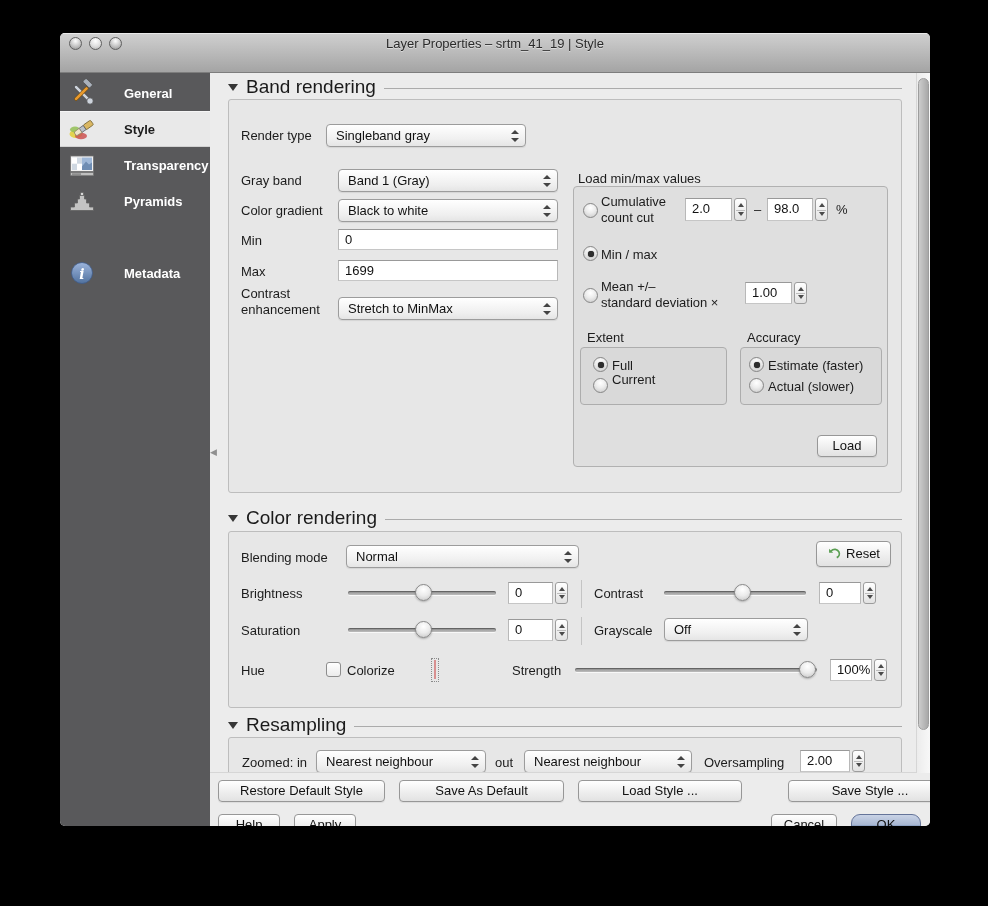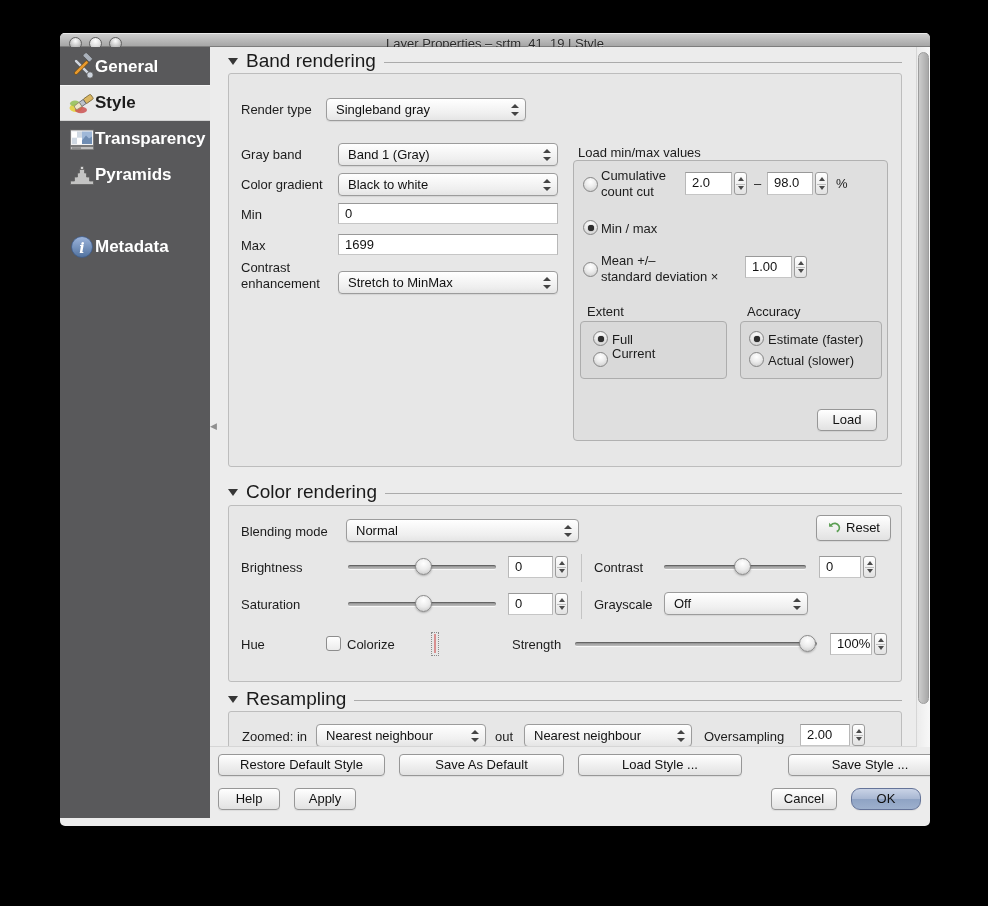--- a/index.html
+++ b/index.html
@@ -1,38 +1,38 @@
 <!DOCTYPE html>
 <html><head>
 <meta charset="utf-8">
 <style>
   * { margin:0; padding:0; box-sizing:border-box; }
   html,body { width:988px; height:906px; background:#000; overflow:hidden;
     font-family:"Liberation Sans","DejaVu Sans",sans-serif; }
   .window { position:absolute; left:60px; top:33px; width:870px; height:793px;
     border-radius:5px; overflow:hidden; background:#ececec;
     box-shadow:0 14px 40px rgba(0,0,0,.65); }
-  .titlebar { position:relative; height:14px;
+  .titlebar { position:relative; height:40px;
     background:linear-gradient(#d0d0d0,#a3a3a3);
     box-shadow:inset 0 1px 0 rgba(255,255,255,.55), inset 0 -1px 0 #7d7d7d; }
   .title { position:absolute; left:0; right:0; top:3px; text-align:center;
     font-size:13px; color:#2b2b2b; text-shadow:0 1px 0 rgba(255,255,255,.45); }
   .light { position:absolute; top:4px; width:13px; height:13px; border-radius:50%;
     border:1px solid #606060;
     background:radial-gradient(circle at 50% 28%, #fdfdfd, #c4c4c4 55%, #8e8e8e); }
   .light.mid { background:radial-gradient(circle at 50% 28%, #ffffff, #dedede 55%, #aeaeae); }
   .winbody { position:relative; height:771px; display:flex; }
 
   
   .sidebar { position:relative; width:150px; background:#59595b; flex:none; }
   .nav-item { position:absolute; left:0; width:150px; height:36px; cursor:default; }
   .nav-item.selected { background:#e9e9e9; box-shadow:inset 0 1px 0 #f6f6f6, inset 0 -1px 0 #d2d2d2; }
   .nav-icon { position:absolute; left:8px; top:4px; width:28px; height:28px; }
-  .nav-label { position:absolute; left:35px; top:50%; transform:translateY(-50%);
-    font-size:17px; font-weight:bold; color:#fff; white-space:nowrap; }
+  .nav-label { position:absolute; left:64px; top:50%; transform:translateY(-50%);
+    font-size:13px; font-weight:bold; color:#fff; white-space:nowrap; }
   .nav-item.selected .nav-label { color:#1c1c1c; }
 
   
   .content { position:relative; flex:1; background:#ececec; }
   .viewport { position:absolute; left:0; top:0; width:720px; height:700px; overflow:hidden;
     border-bottom:1px solid #d6d6d6; }
 
   .sec-header { position:absolute; display:flex; align-items:center; gap:8px; height:16px; }
   .tri { width:0; height:0; border-left:5px solid transparent; border-right:5px solid transparent;
     border-top:7px solid #363636; flex:none; }

